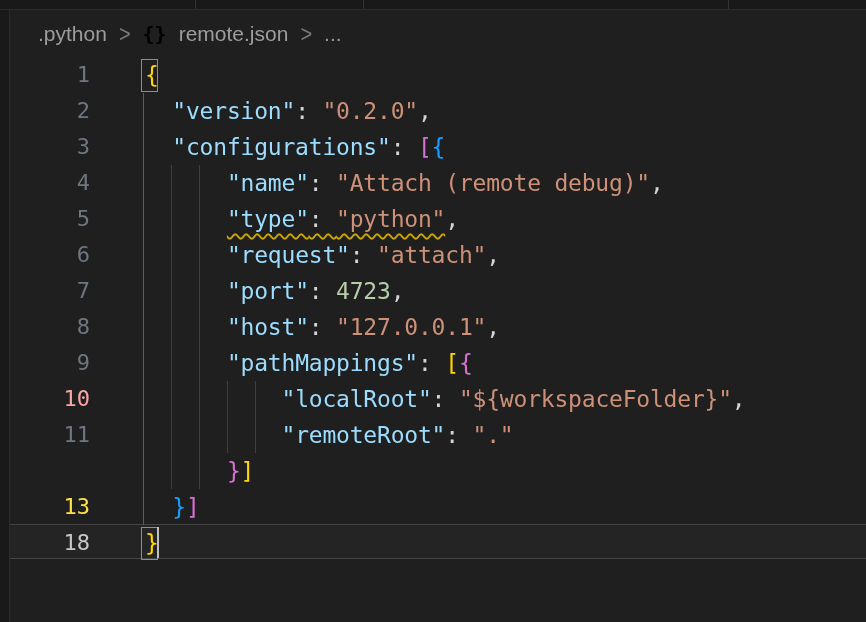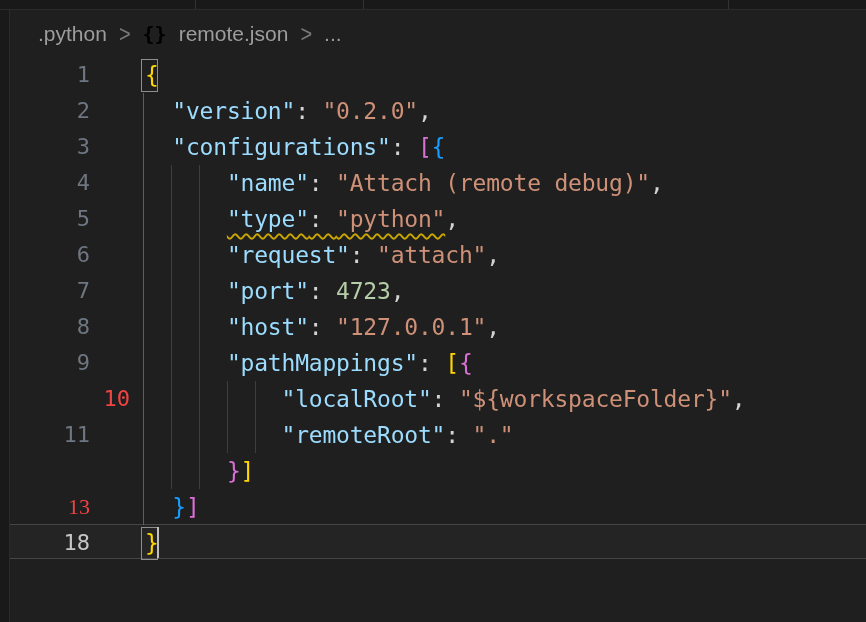--- a/index.html
+++ b/index.html
@@ -95,32 +95,32 @@
       </div>
       <div class="row">
         <span class="ln" style="color: rgb(110, 118, 129);">8</span>
         <span class="code"><span style="color: rgb(212, 212, 212);">      </span><span style="color: rgb(156, 220, 254);">"host"</span><span style="color: rgb(212, 212, 212);">: </span><span style="color: rgb(206, 145, 120);">"127.0.0.1"</span><span style="color: rgb(212, 212, 212);">,</span></span>
       </div>
       <div class="row">
         <span class="ln" style="color: rgb(110, 118, 129);">9</span>
         <span class="code"><span style="color: rgb(212, 212, 212);">      </span><span style="color: rgb(156, 220, 254);">"pathMappings"</span><span style="color: rgb(212, 212, 212);">: </span><span style="color: rgb(255, 215, 0);">[</span><span style="color: rgb(218, 112, 214);">{</span></span>
       </div>
       <div class="row">
-        <span class="ln" style="color: #ef4444; margin-left: 40px;">10</span>
+        <span class="ln" style="color: #fca5a5;">10</span>
         <span class="code"><span style="color: rgb(212, 212, 212);">          </span><span style="color: rgb(156, 220, 254);">"localRoot"</span><span style="color: rgb(212, 212, 212);">: </span><span style="color: rgb(206, 145, 120);">"${workspaceFolder}"</span><span style="color: rgb(212, 212, 212);">,</span></span>
       </div>
       <div class="row">
         <span class="ln" style="color: rgb(110, 118, 129);">11</span>
         <span class="code"><span style="color: rgb(212, 212, 212);">          </span><span style="color: rgb(156, 220, 254);">"remoteRoot"</span><span style="color: rgb(212, 212, 212);">: </span><span style="color: rgb(206, 145, 120);">"."</span></span>
       </div>
       <div class="row">
         <span class="code"><span style="color: rgb(212, 212, 212);">      </span><span style="color: rgb(218, 112, 214);">}</span><span style="color: rgb(255, 215, 0);">]</span></span>
       </div>
       <div class="row">
-        <span class="ln" style="color: #ef4444; font-family: Liberation Serif, serif;">13</span>
+        <span class="ln" style="color: #fde047;">13</span>
         <span class="code"><span style="color: rgb(212, 212, 212);">  </span><span style="color: rgb(23, 159, 255);">}</span><span style="color: rgb(218, 112, 214);">]</span></span>
       </div>
       <div class="row">
         <span class="ln" style="color: rgb(198, 198, 198);">18</span>
         <span class="code"><span style="color: rgb(255, 215, 0);">}</span></span>
       </div>
     </div>
 
 </div>
 

